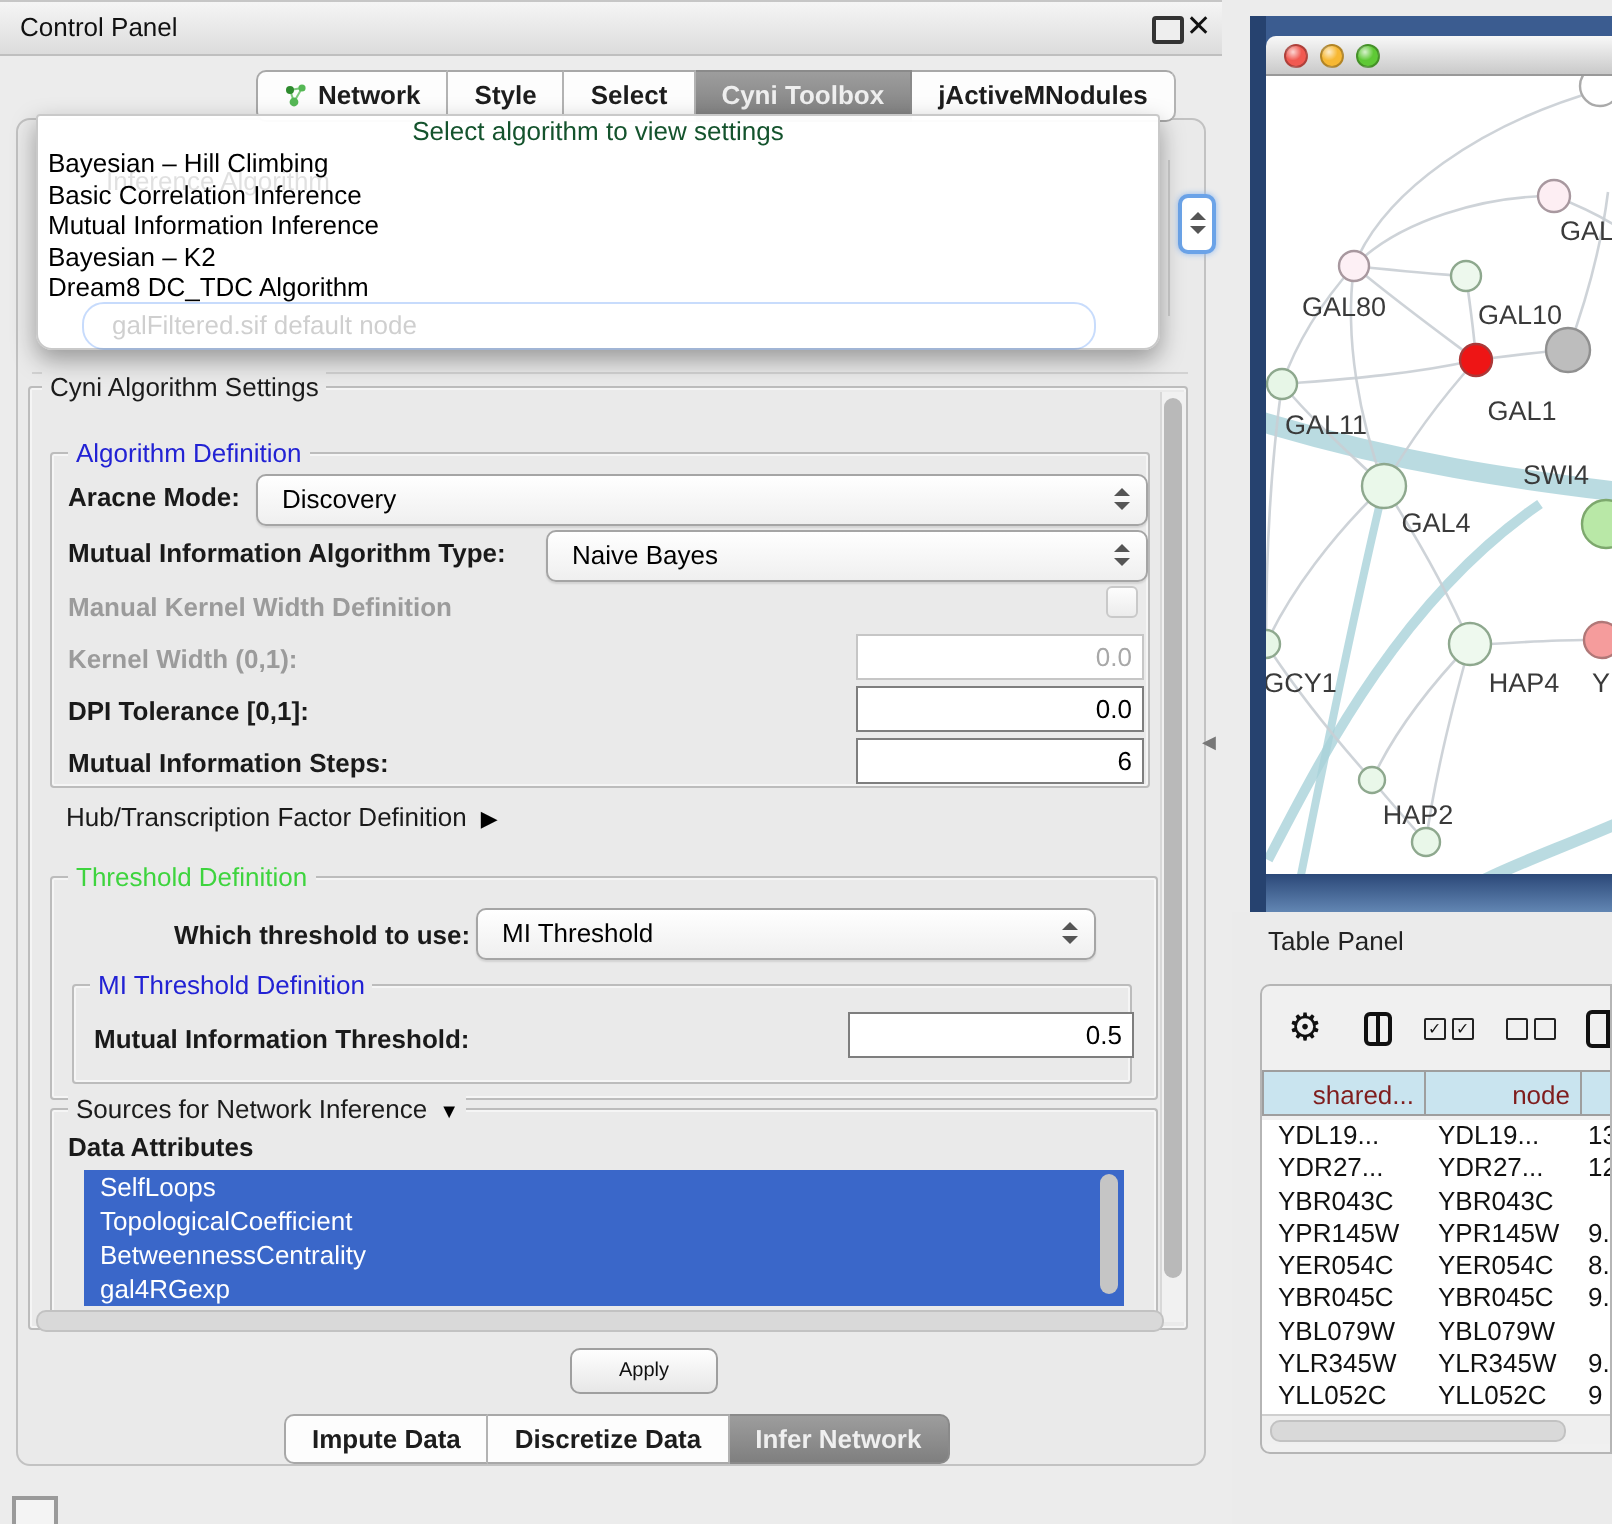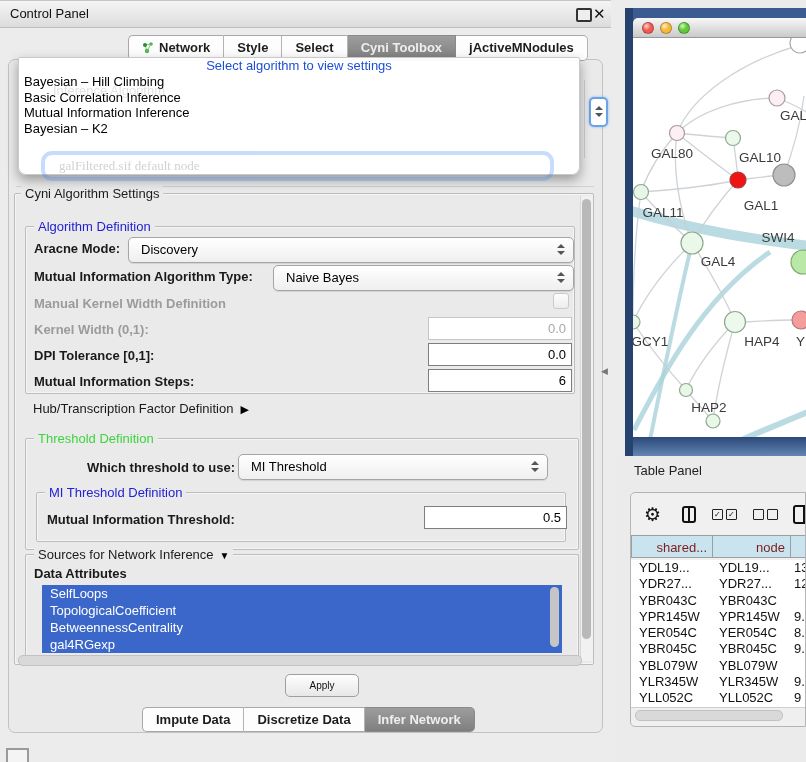--- a/index.html
+++ b/index.html
@@ -20,26 +20,26 @@
   .seg .tab{height:24px;line-height:24px;font-size:13px;font-weight:bold;color:#1d1d1d;background:#fdfdfd;
     border-top:1px solid #a8a8a8;border-bottom:1px solid #a8a8a8;border-right:1px solid #b3b3b3;
     padding:0 13px;white-space:nowrap;display:flex;align-items:center;gap:5px;}
   .seg .tab:first-child{border-left:1px solid #a8a8a8;border-radius:5px 0 0 5px;}
   .seg .tab:last-child{border-radius:0 5px 5px 0;}
   .seg .tab.sel{background:linear-gradient(#9d9d9d,#7f7f7f);color:#efefef;border-color:#8a8a8a;}
   .seg.small .tab{height:23px;line-height:23px;}
   
   .popup{position:absolute;left:18px;top:57px;width:560px;height:116px;background:rgba(255,255,255,0.97);
     border:1px solid #c9c9c9;border-radius:2px 2px 8px 8px;box-shadow:0 5px 12px rgba(0,0,0,0.35);z-index:40;}
-  .popup .prompt{height:16px;line-height:16px;text-align:center;color:#1d4ed8;font-size:13px;position:relative;z-index:2;}
+  .popup .prompt{height:16px;line-height:16px;text-align:center;color:#14532d;font-size:13px;position:relative;z-index:2;}
   .algo-item{height:15.5px;line-height:15.5px;font-size:13px;color:#000;padding-left:5px;position:relative;z-index:2;white-space:nowrap;}
   .algo-item.bold{font-weight:bold;}
   .ghost-title{position:absolute;left:34px;top:25px;font-size:13px;color:#777;opacity:0.22;z-index:1;}
-  .ghost-combo{position:absolute;left:22px;top:93px;width:505px;height:22px;border:4px solid #3b82f6;
-    border-radius:11px;opacity:0.28;z-index:1;font-family:Liberation Serif, serif;}
+  .ghost-combo{position:absolute;left:22px;top:93px;width:505px;height:22px;border:1px solid #3b82f6;
+    border-radius:11px;opacity:0.28;z-index:1;}
   .ghost-combo span{display:block;margin-left:14px;line-height:22px;font-size:13px;color:#555;}
   .combo-frag{position:absolute;left:589px;top:97px;width:15px;height:26px;background:#fff;
     border:2px solid #6ba3e8;border-radius:5px;box-shadow:0 0 3px #8fb9ef;z-index:30;}
   
   .fset{position:absolute;border:1px solid #bcbcbc;border-radius:2px;box-shadow:inset 0 0 0 1px rgba(255,255,255,0.5);}
   .ftitle{position:absolute;top:-8px;left:8px;background:#eaeaea;padding:0 4px;font-size:13px;line-height:15px;color:#1c1c1c;white-space:nowrap;}
   .ftitle.blue{color:#2222d4;}
   .ftitle.green{color:#3ed43e;}
   .lbl{position:absolute;font-size:13px;font-weight:bold;color:#1a1a1a;white-space:nowrap;line-height:15px;}
   .lbl.dis{color:#9b9b9b;}
@@ -158,20 +158,21 @@
       </span>
   </div>
 
   <div class="popup">
     <div class="prompt">Select algorithm to view settings</div>
     <div id="algo-items">
         <div class="algo-item">Bayesian – Hill Climbing</div>
         <div class="algo-item">Basic Correlation Inference</div>
         <div class="algo-item">Mutual Information Inference</div>
         <div class="algo-item">Bayesian – K2</div>
+        <div class="algo-item">Dream8 DC_TDC Algorithm</div>
       </div>
     <div class="ghost-title">Inference Algorithm</div>
     <div class="ghost-combo">
       <span>galFiltered.sif default node</span>
     </div>
   </div>
 
   <div class="fset" style="left:14px;top:193px;width:578px;height:470px;">
     <span class="ftitle" style="top:-8px;left:6px;">Cyni Algorithm Settings</span>
 

